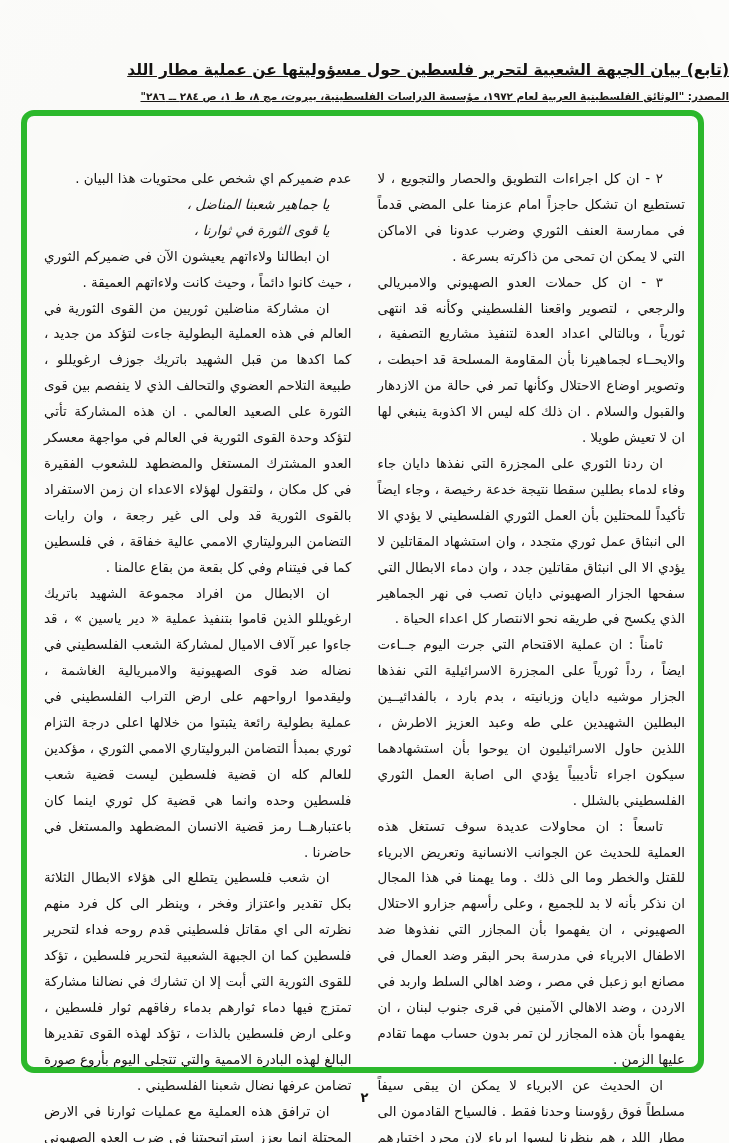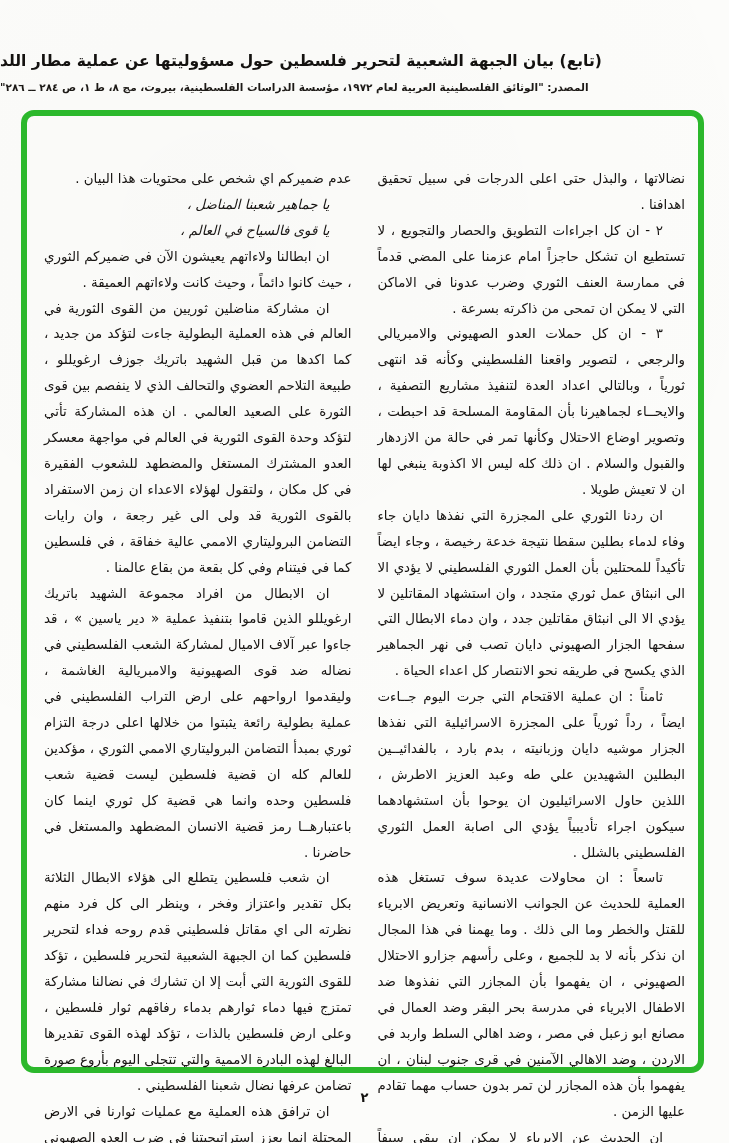--- a/index.html
+++ b/index.html
@@ -13,25 +13,26 @@
   }
   .page {
     position: absolute;
     inset: 0;
     background:
       radial-gradient(circle at 30% 20%, rgba(0,0,0,0.012), transparent 60%),
       #fcfcfa;
   }
   .header {
     position: absolute;
-    top: 52px;
+    top: 61px;
     left: 0;
     width: 100%;
-    text-align: left;
+    text-align: right;
     direction: rtl;
+    text-decoration: underline;
   }
   .header .title {
     font-size: 15.5px;
     font-weight: bold;
     letter-spacing: 0.2px;
     color: #141210;
   }
   .header .source {
     margin-top: 11px;
     font-size: 10.5px;
@@ -89,33 +90,32 @@
   <div class="header">
     <div class="title">(تابع) بيان الجبهة الشعبية لتحرير فلسطين حول مسؤوليتها عن عملية مطار اللد</div>
     <div class="source">المصدر: "الوثائق الفلسطينية العربية لعام ١٩٧٢، مؤسسة الدراسات الفلسطينية، بيروت، مج ٨، ط ١، ص ٢٨٤ ــ ٢٨٦"</div>
   </div>
 
   <div class="frame"></div>
 
   <div class="content">
 
     <div class="col">
-      <p>نضالاتها ، والبذل حتى اعلى الدرجات في سبيل تحقيق اهدافنا .</p>
       <p class="indent">٢ - ان كل اجراءات التطويق والحصار والتجويع ، لا تستطيع ان تشكل حاجزاً امام عزمنا على المضي قدماً في ممارسة العنف الثوري وضرب عدونا في الاماكن التي لا يمكن ان تمحى من ذاكرته بسرعة .</p>
       <p class="indent">٣ - ان كل حملات العدو الصهيوني والامبريالي والرجعي ، لتصوير واقعنا الفلسطيني وكأنه قد انتهى ثورياً ، وبالتالي اعداد العدة لتنفيذ مشاريع التصفية ، والايحــاء لجماهيرنا بأن المقاومة المسلحة قد احبطت ، وتصوير اوضاع الاحتلال وكأنها تمر في حالة من الازدهار والقبول والسلام . ان ذلك كله ليس الا اكذوبة ينبغي لها ان لا تعيش طويلا .</p>
       <p class="indent">ان ردنا الثوري على المجزرة التي نفذها دايان جاء وفاء لدماء بطلين سقطا نتيجة خدعة رخيصة ، وجاء ايضاً تأكيداً للمحتلين بأن العمل الثوري الفلسطيني لا يؤدي الا الى انبثاق عمل ثوري متجدد ، وان استشهاد المقاتلين لا يؤدي الا الى انبثاق مقاتلين جدد ، وان دماء الابطال التي سفحها الجزار الصهيوني دايان تصب في نهر الجماهير الذي يكسح في طريقه نحو الانتصار كل اعداء الحياة .</p>
       <p class="indent">ثامناً : ان عملية الاقتحام التي جرت اليوم جــاءت ايضاً ، رداً ثورياً على المجزرة الاسرائيلية التي نفذها الجزار موشيه دايان وزبانيته ، بدم بارد ، بالفدائيــين البطلين الشهيدين علي طه وعبد العزيز الاطرش ، اللذين حاول الاسرائيليون ان يوحوا بأن استشهادهما سيكون اجراء تأديبياً يؤدي الى اصابة العمل الثوري الفلسطيني بالشلل .</p>
       <p class="indent">تاسعاً : ان محاولات عديدة سوف تستغل هذه العملية للحديث عن الجوانب الانسانية وتعريض الابرياء للقتل والخطر وما الى ذلك . وما يهمنا في هذا المجال ان نذكر بأنه لا بد للجميع ، وعلى رأسهم جزارو الاحتلال الصهيوني ، ان يفهموا بأن المجازر التي نفذوها ضد الاطفال الابرياء في مدرسة بحر البقر وضد العمال في مصانع ابو زعبل في مصر ، وضد اهالي السلط واربد في الاردن ، وضد الاهالي الآمنين في قرى جنوب لبنان ، ان يفهموا بأن هذه المجازر لن تمر بدون حساب مهما تقادم عليها الزمن .</p>
       <p class="indent">ان الحديث عن الابرياء لا يمكن ان يبقى سيفاً مسلطاً فوق رؤوسنا وحدنا فقط . فالسياح القادمون الى مطار اللد ، هم بنظرنا ليسوا ابرياء لان مجرد اختيارهم ارضنا المحتلة كمكان للسياحة هو بحد ذاته انحياز للعــدو الغاصب ، وبالتالي نحن لا نعتبرهم ابرياء بأي شكل من الاشكال . والجبهة الشعبية لتحرير فلسطين اعلنت تحذيرهــا للسياح للامتناع عن الذهاب الى فلسطين المحتلة في بيان اذيع خلال شهر ايلول [سبتمبر] ١٩٦٩ ، ولا تتحمل الجبهة مسؤولية</p>
     </div>
 
     <div class="col">
       <p>عدم ضميركم اي شخص على محتويات هذا البيان .</p>
       <p class="addr">يا جماهير شعبنا المناضل ،</p>
-      <p class="addr">يا قوى فالسياح في العالم ،</p>
+      <p class="addr">يا قوى الثورة في ثوارنا ،</p>
       <p class="indent">ان ابطالنا ولاءاتهم يعيشون الآن في ضميركم الثوري ، حيث كانوا دائماً ، وحيث كانت ولاءاتهم العميقة .</p>
       <p class="indent">ان مشاركة مناضلين ثوريين من القوى الثورية في العالم في هذه العملية البطولية جاءت لتؤكد من جديد ، كما اكدها من قبل الشهيد باتريك جوزف ارغويللو ، طبيعة التلاحم العضوي والتحالف الذي لا ينفصم بين قوى الثورة على الصعيد العالمي . ان هذه المشاركة تأتي لتؤكد وحدة القوى الثورية في العالم في مواجهة معسكر العدو المشترك المستغل والمضطهد للشعوب الفقيرة في كل مكان ، ولتقول لهؤلاء الاعداء ان زمن الاستفراد بالقوى الثورية قد ولى الى غير رجعة ، وان رايات التضامن البروليتاري الاممي عالية خفاقة ، في فلسطين كما في فيتنام وفي كل بقعة من بقاع عالمنا .</p>
       <p class="indent">ان الابطال من افراد مجموعة الشهيد باتريك ارغويللو الذين قاموا بتنفيذ عملية « دير ياسين » ، قد جاءوا عبر آلاف الاميال لمشاركة الشعب الفلسطيني في نضاله ضد قوى الصهيونية والامبريالية الغاشمة ، وليقدموا ارواحهم على ارض التراب الفلسطيني في عملية بطولية رائعة يثبتوا من خلالها اعلى درجة التزام ثوري بمبدأ التضامن البروليتاري الاممي الثوري ، مؤكدين للعالم كله ان قضية فلسطين ليست قضية شعب فلسطين وحده وانما هي قضية كل ثوري اينما كان باعتبارهــا رمز قضية الانسان المضطهد والمستغل في حاضرنا .</p>
       <p class="indent">ان شعب فلسطين يتطلع الى هؤلاء الابطال الثلاثة بكل تقدير واعتزاز وفخر ، وينظر الى كل فرد منهم نظرته الى اي مقاتل فلسطيني قدم روحه فداء لتحرير فلسطين كما ان الجبهة الشعبية لتحرير فلسطين ، تؤكد للقوى الثورية التي أبت إلا ان تشارك في نضالنا مشاركة تمتزج فيها دماء ثوارهم بدماء رفاقهم ثوار فلسطين ، وعلى ارض فلسطين بالذات ، تؤكد لهذه القوى تقديرها البالغ لهذه البادرة الاممية والتي تتجلى اليوم بأروع صورة تضامن عرفها نضال شعبنا الفلسطيني .</p>
       <p class="indent">ان ترافق هذه العملية مع عمليات ثوارنا في الارض المحتلة انما يعزز استراتيجيتنا في ضرب العدو الصهيوني في الداخل ، كما في الخارج ، وحيث يمكن انزال اقسى الضربات به . وما عملية اليوم المتجهة الى قلب العدو الا كسراً لغروره الاستعماري العنصري ، وما تلاحم المناضلين في هذه العملية الاقتحامية مع رفاقهم على ارض فلسطين في عملياتهم الجريئة الا تأكيداً للعدو الصهيوني بأن قلاعه</p>
     </div>
 
   </div>
 
   <div class="footer-page">٢</div>

